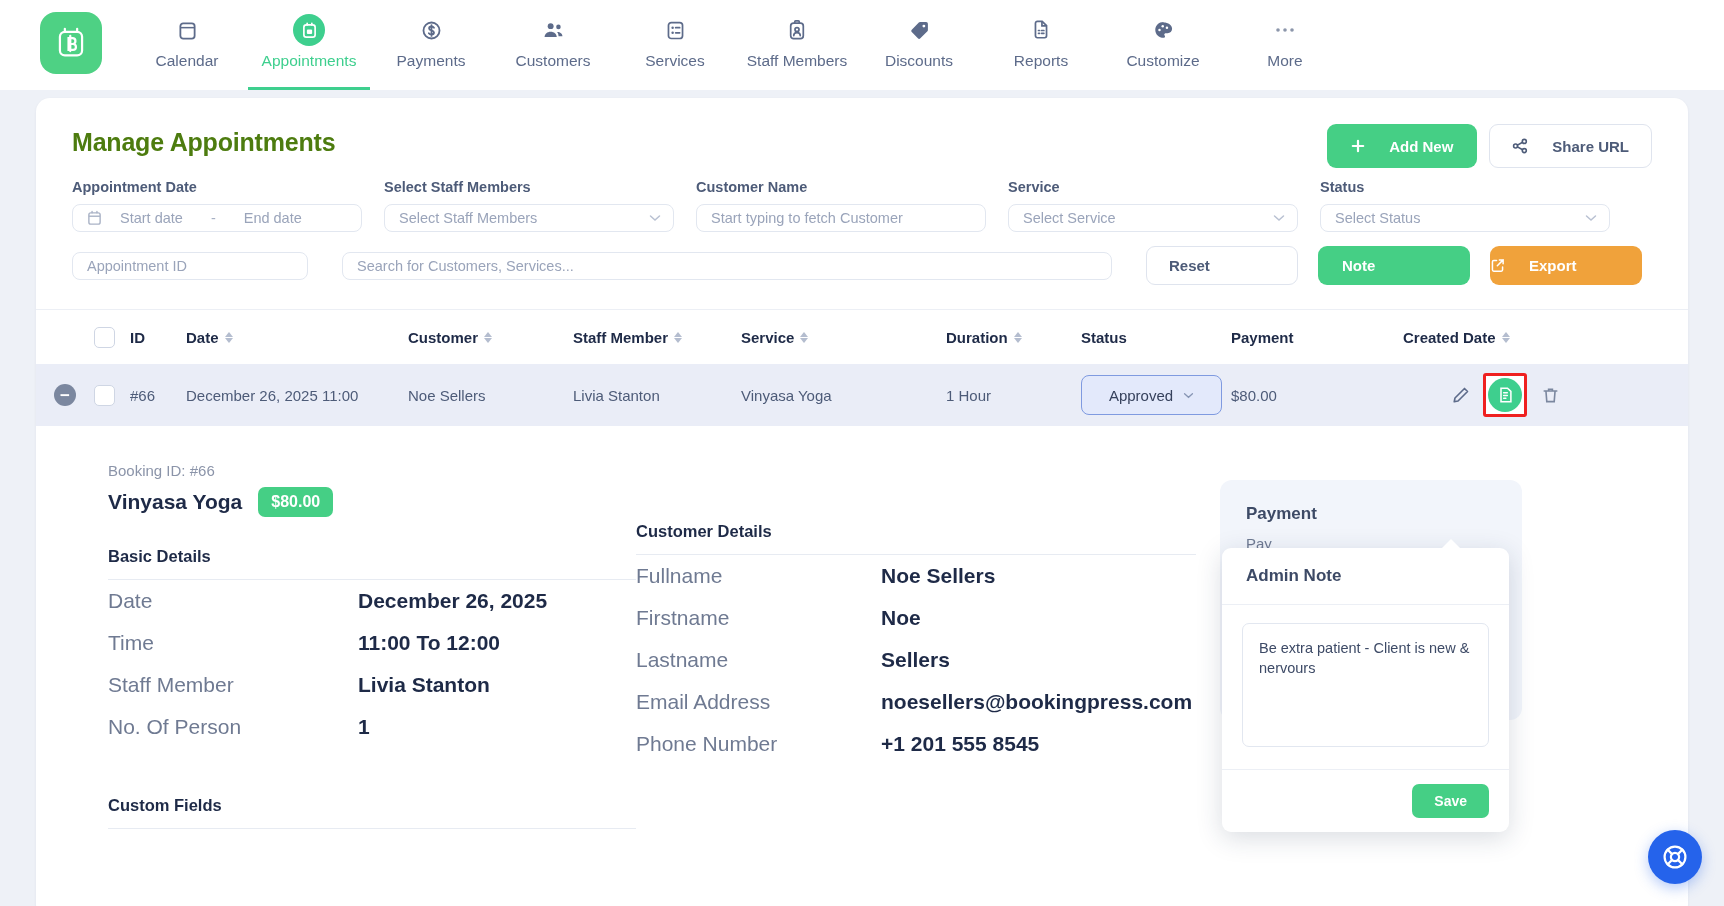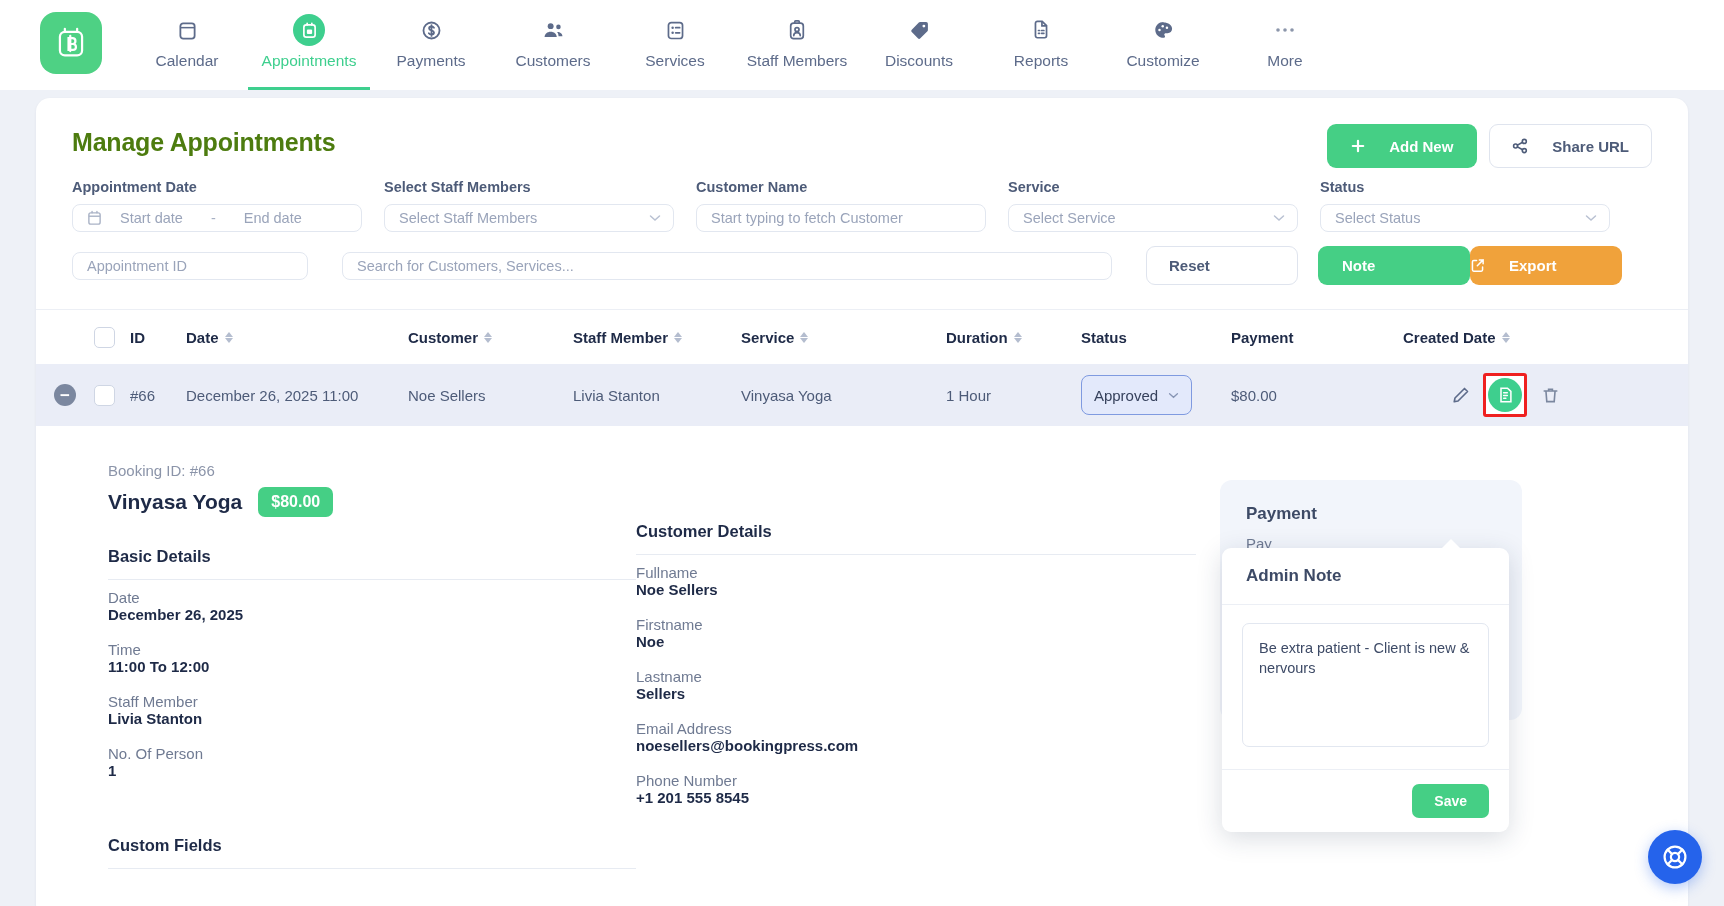--- a/index.html
+++ b/index.html
@@ -161,21 +161,21 @@
   .collapse-btn {
     width: 22px; height: 22px; border-radius: 50%;
     background: #7b879f; color: #fff;
     display: flex; align-items: center; justify-content: center;
     font-size: 17px; line-height: 1; font-weight: bold;
   }
   .status-pill {
     border: 1px solid #7f9ae0;
     background: #e3e9fb;
     border-radius: 8px;
-    height: 40px; width: 111px;
+    height: 40px; width: 141px;
     display: flex; align-items: center; justify-content: center;
     gap: 10px;
     font-size: 15px; color: #36415c;
   }
   .act-btns { display: flex; align-items: center; gap: 4px; }
   .act-ico {
     width: 38px; height: 38px;
     display: flex; align-items: center; justify-content: center;
     color: #6b7793; cursor: pointer;
   }
@@ -207,21 +207,21 @@
   .svc-name { font-size: 21px; font-weight: bold; color: #1e2a47; }
   .price-chip {
     background: #45cf85; color: #fff; font-weight: bold; font-size: 16px;
     padding: 6px 13px; border-radius: 7px;
   }
   .sec-title {
     font-size: 16.5px; font-weight: bold; color: #1e2a47;
     margin-top: 30px; padding-bottom: 13px;
     border-bottom: 1px solid #e7ebf2;
   }
-  .kv { display: flex; padding: 9px 0 9px 0; font-size: 15px; flex-direction: column; }
+  .kv { display: flex; padding: 9px 0 9px 0; font-size: 21px; }
   .kv .k { width: 250px; color: #6f7a92; }
   .kv .v { color: #1e2a47; font-weight: bold; }
   .detail-mid .kv .k { width: 245px; }
 
   .pay-card {
     background: #f2f5fb;
     border-radius: 12px;
     padding: 24px 26px 18px 26px;
     width: 302px;
   }
@@ -518,21 +518,21 @@
         </div>
         <div class="fctl" style="width:770px; margin-left:34px">
           <span>Search for Customers, Services...</span>
         </div>
         <button class="btn btn-outline" style="width:152px; margin-left:34px; height:39px;">
           <span>Reset</span>
         </button>
         <button class="btn btn-green" style="width:152px; margin-left:20px; height:39px;">
           <span>Note</span>
         </button>
-        <button class="btn" style="width:152px; height:39px; background:#f0a23b; color:#fff; font-weight:bold;">
+        <button class="btn" style="width:152px; margin-left:20px; height:39px; background:#f0a23b; color:#fff; font-weight:bold;">
           <span>
             <svg width="15" height="15" viewBox="0 0 16 16" fill="none" stroke="#fff" stroke-width="1.6" stroke-linecap="round">
               <path d="M13.4 9.6v3a1.4 1.4 0 01-1.4 1.4H4a1.4 1.4 0 01-1.4-1.4V4A1.4 1.4 0 014 2.6h3"></path>
               <path d="M10 2h4v4M14 2L7.8 8.2"></path>
             </svg>
           </span>
           <span>Export</span>
         </button>
       </div>
     </div>

